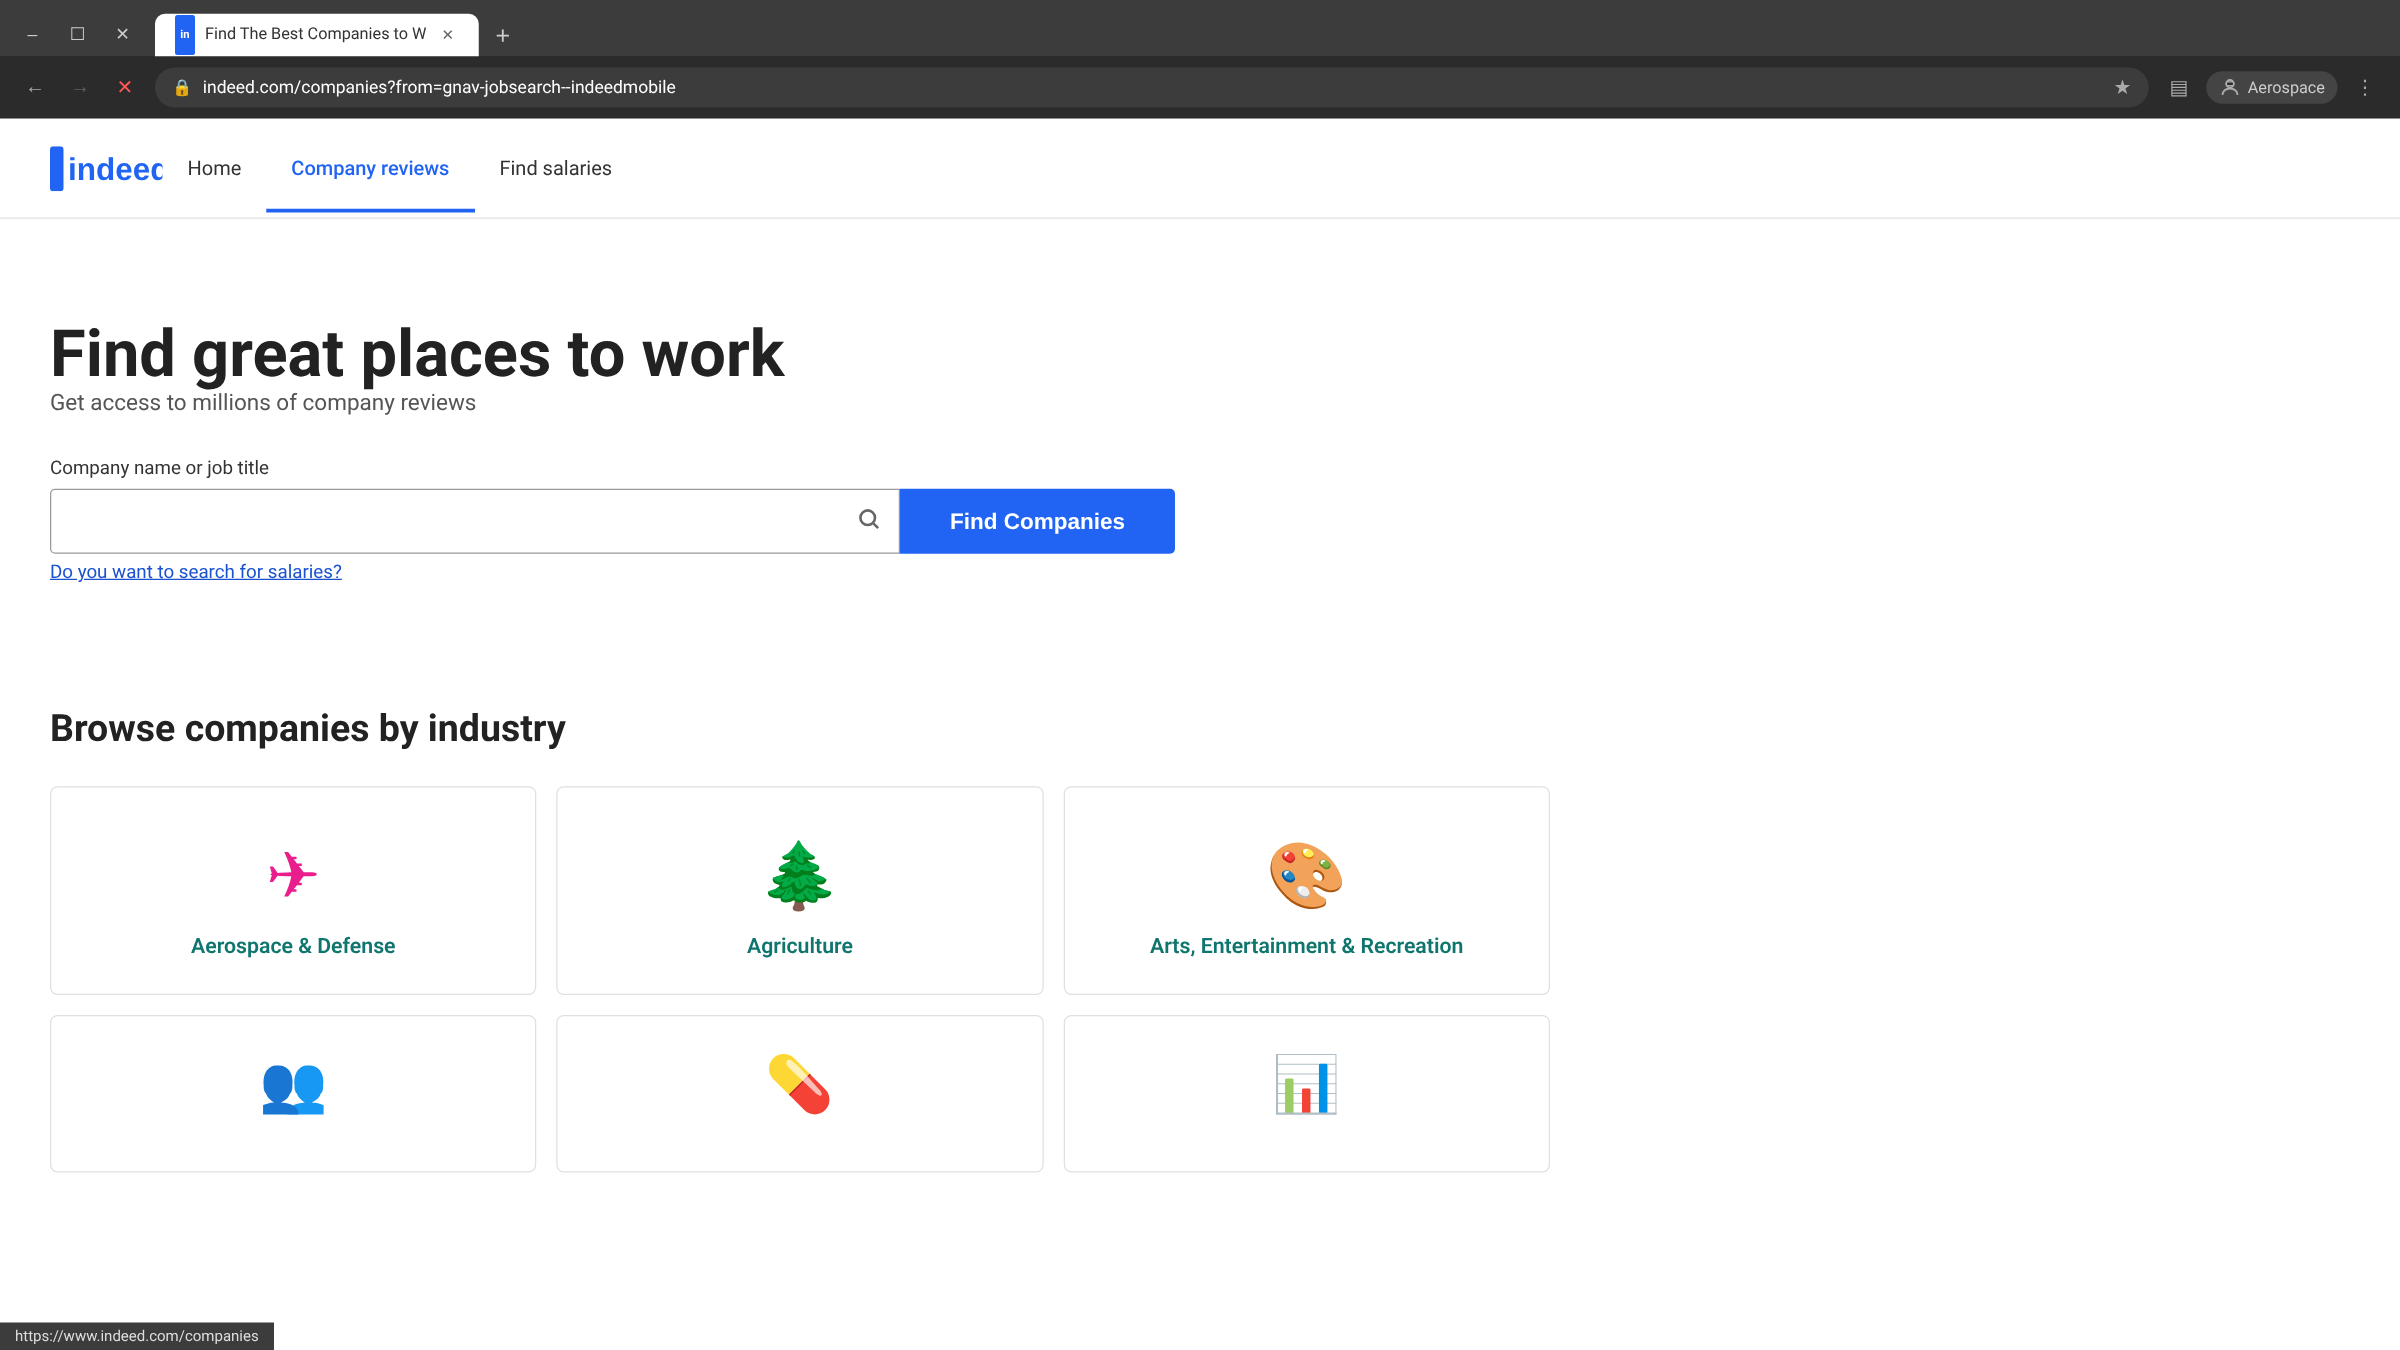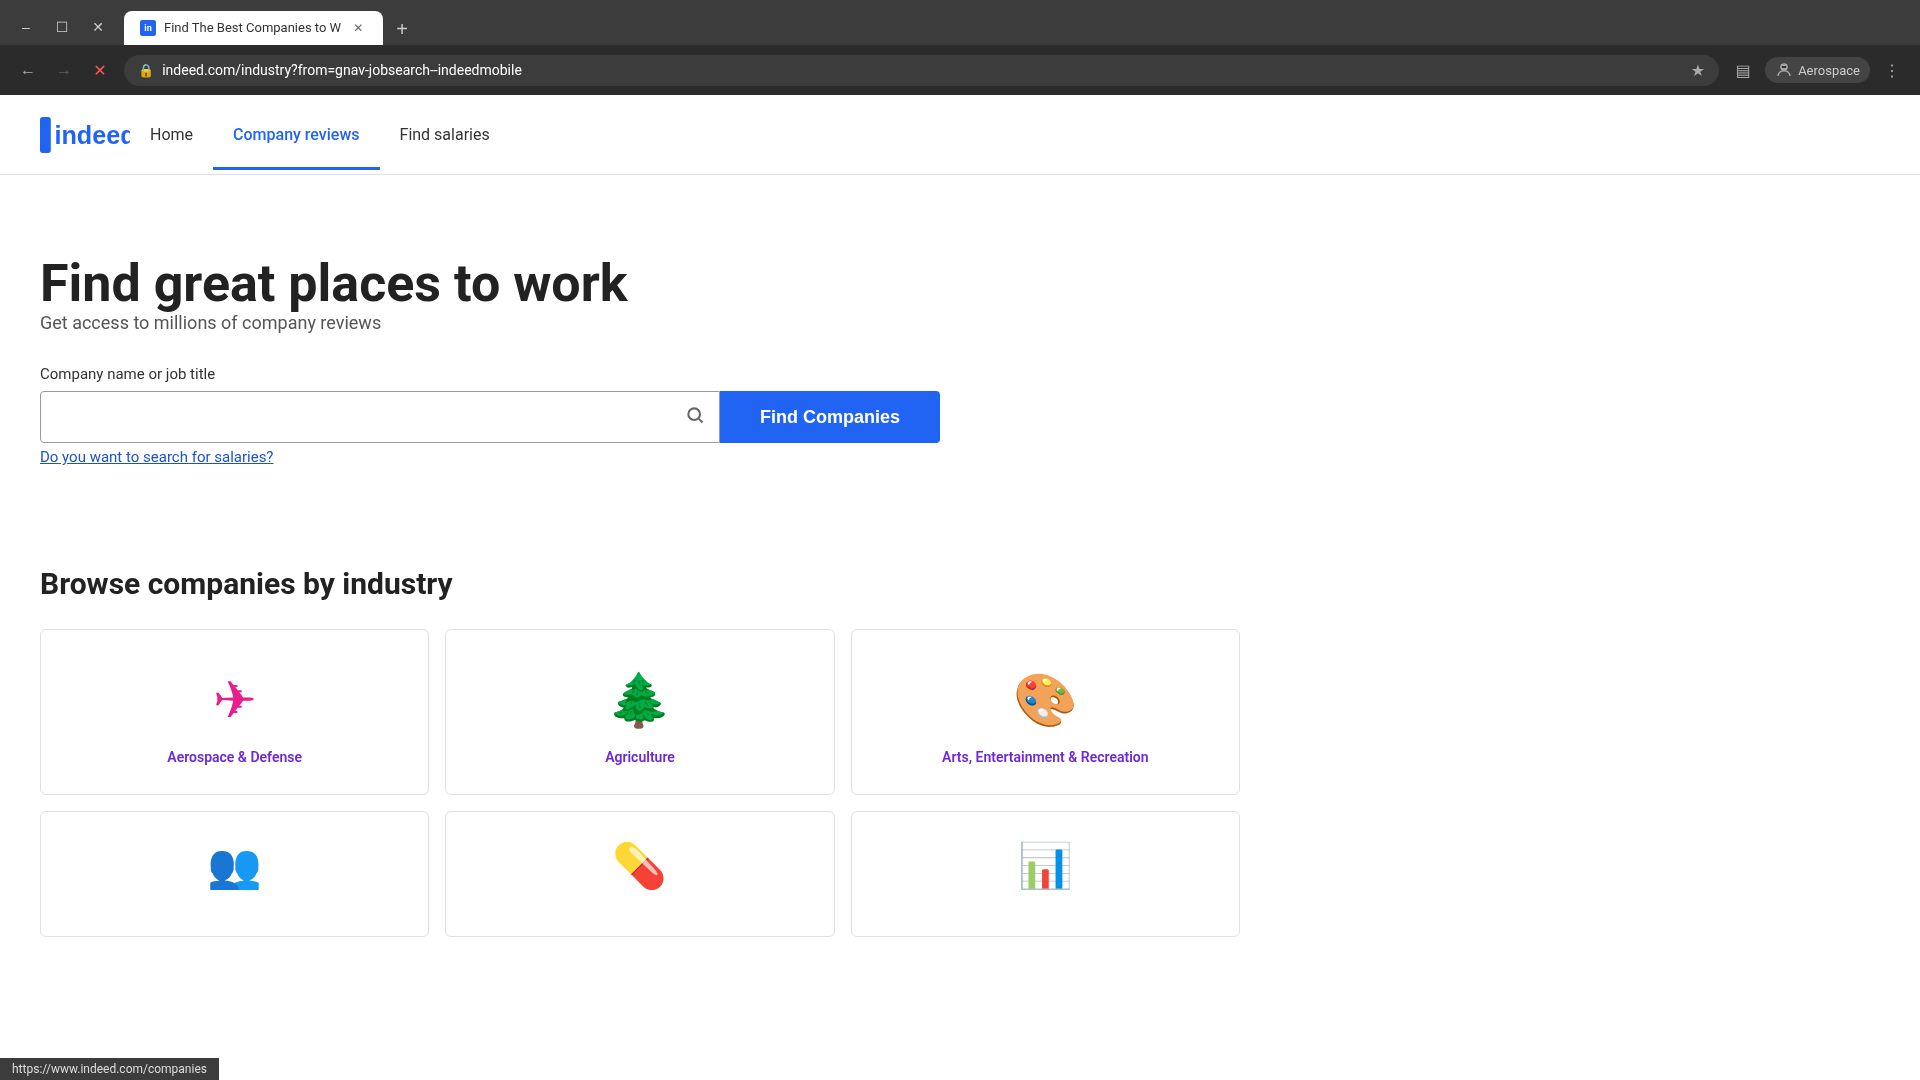--- a/index.html
+++ b/index.html
@@ -44,21 +44,21 @@
       background: #fff;
       border-radius: 8px 8px 0 0;
       padding: 8px 16px;
       font-size: 13px;
       color: #333;
       gap: 8px;
       height: 34px;
       min-width: 240px;
     }
     .tab .tab-favicon {
-      width: 16px; height: 16px;
+      width: 16px; height: 32px;
       background: #2164f3;
       border-radius: 2px;
       display: flex; align-items: center; justify-content: center;
       color: white; font-size: 9px; font-weight: bold;
     }
     .tab .tab-close {
       margin-left: auto;
       cursor: pointer;
       color: #666;
       font-size: 12px;
@@ -311,23 +311,23 @@
       cursor: pointer;
       background: #fff;
       transition: box-shadow 0.2s;
     }
     .industry-icon {
       font-size: 52px;
       margin-bottom: 16px;
       display: block;
     }
     .industry-name {
-      font-size: 14px;
+      font-size: 17px;
       font-weight: 600;
-      color: #6d28d9;
+      color: #0f766e;
     }
 
     
     .status-bar {
       position: fixed;
       bottom: 0;
       left: 0;
       background: #3c3c3c;
       color: #ddd;
       font-size: 12px;
@@ -366,21 +366,21 @@
   </div>
 
   <div class="browser-toolbar">
     <div class="toolbar-nav">
       <button class="toolbar-nav-btn">←</button>
       <button class="toolbar-nav-btn disabled">→</button>
       <button class="toolbar-nav-btn loading">✕</button>
     </div>
     <div class="address-bar">
       <span class="lock-icon">🔒</span>
-      <span class="url-text">indeed.com/industry?from=gnav-jobsearch--indeedmobile</span>
+      <span class="url-text">indeed.com/companies?from=gnav-jobsearch--indeedmobile</span>
       <button class="star-btn">★</button>
     </div>
     <div class="toolbar-right">
       <button class="toolbar-right-btn">▤</button>
       <div class="incognito-badge">
         <svg width="18" height="18" viewBox="0 0 24 24" fill="none">
           <circle cx="12" cy="8" r="4" stroke="#aaa" stroke-width="2"></circle>
           <path d="M4 20c0-4 3.6-7 8-7s8 3 8 7" stroke="#aaa" stroke-width="2"></path>
           <rect x="8" y="6" width="8" height="4" rx="2" fill="#2b2b2b" stroke="#aaa" stroke-width="1.5"></rect>
         </svg>

